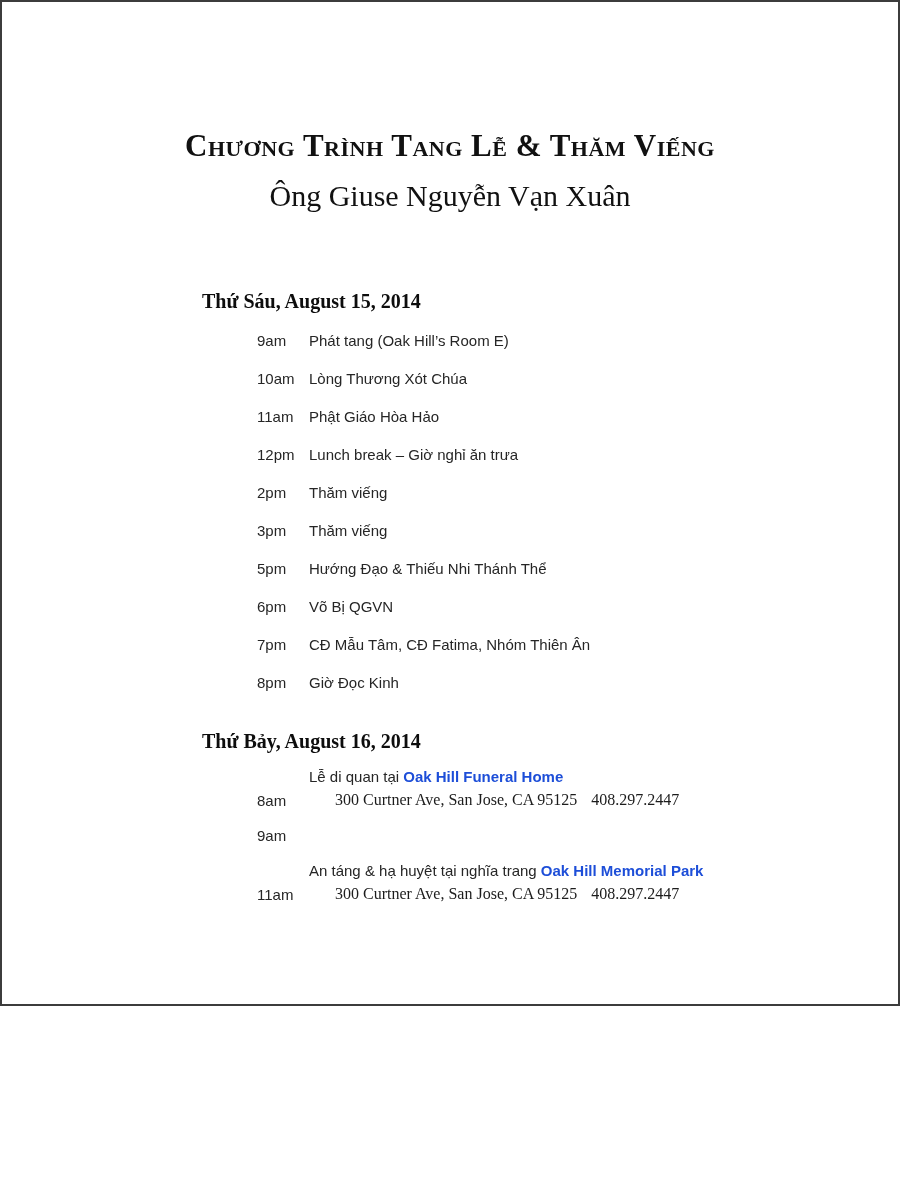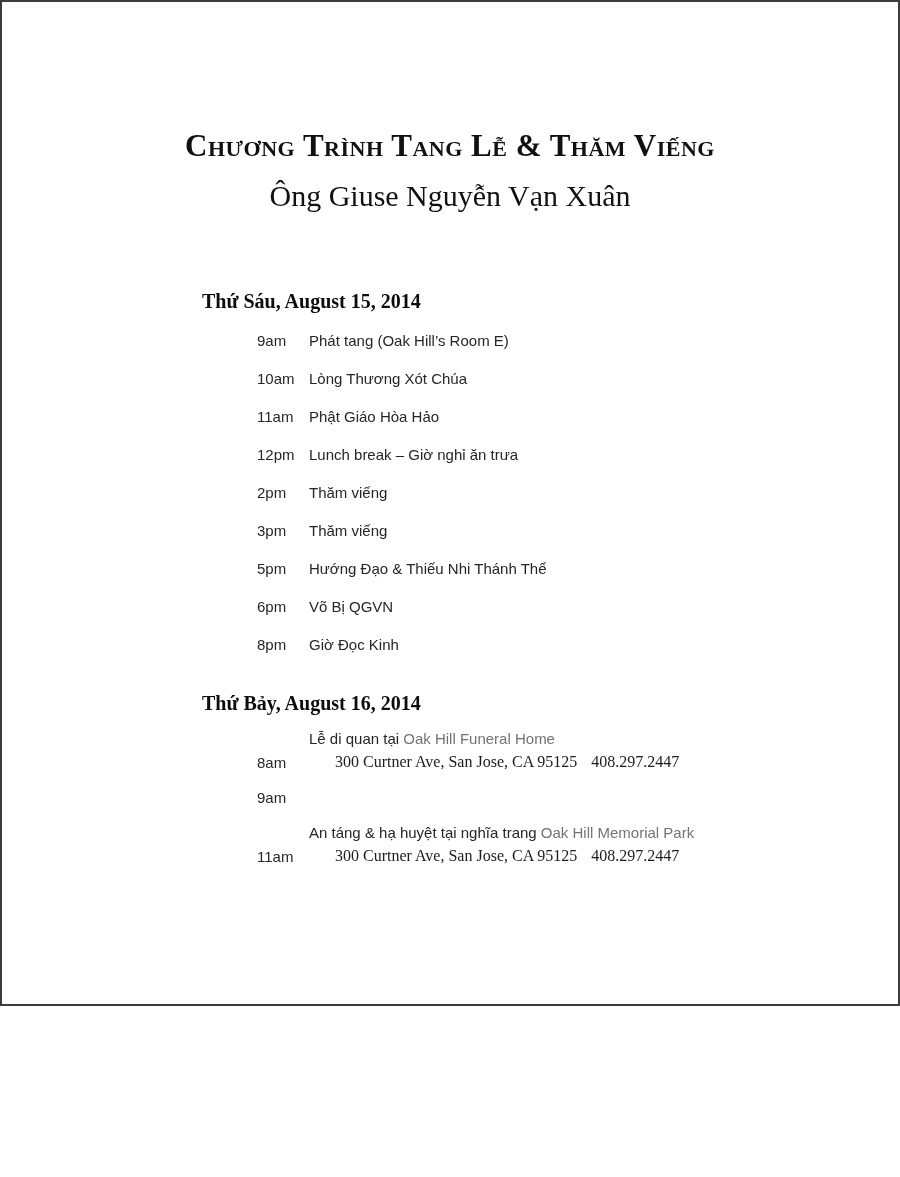--- a/index.html
+++ b/index.html
@@ -51,21 +51,21 @@
     font-size: 15px;
     line-height: 20px;
     color: #262626;
   }
   .day-2 .row { margin-bottom: 15px; }
   .time {
     width: 52px;
     flex-shrink: 0;
   }
   .event { flex: 1; }
-  .event-line strong { font-weight: normal; color: #737373; }
+  .event-line strong { font-weight: bold; color: #1d4ed8; }
   .address-line {
     margin-left: 26px;
     margin-top: 2px;
     font-family: "Liberation Serif", serif;
     font-size: 16px;
     line-height: 22px;
     color: #1c1c1c;
   }
   .address-line .phone { margin-left: 14px; }
 </style>
@@ -108,20 +108,24 @@
         </div>
       <div class="row">
           <span class="time">5pm</span>
           <span class="event">Hướng Đạo &amp; Thiếu Nhi Thánh Thể</span>
         </div>
       <div class="row">
           <span class="time">6pm</span>
           <span class="event">Võ Bị QGVN</span>
         </div>
       <div class="row">
+          <span class="time">7pm</span>
+          <span class="event">CĐ Mẫu Tâm, CĐ Fatima, Nhóm Thiên Ân</span>
+        </div>
+      <div class="row">
           <span class="time">8pm</span>
           <span class="event">Giờ Đọc Kinh</span>
         </div>
     </div>
   </div>
 
   <div class="day day-2">
     <div class="day-heading">Thứ Bảy, August 16, 2014</div>
     <div class="entries">
 

